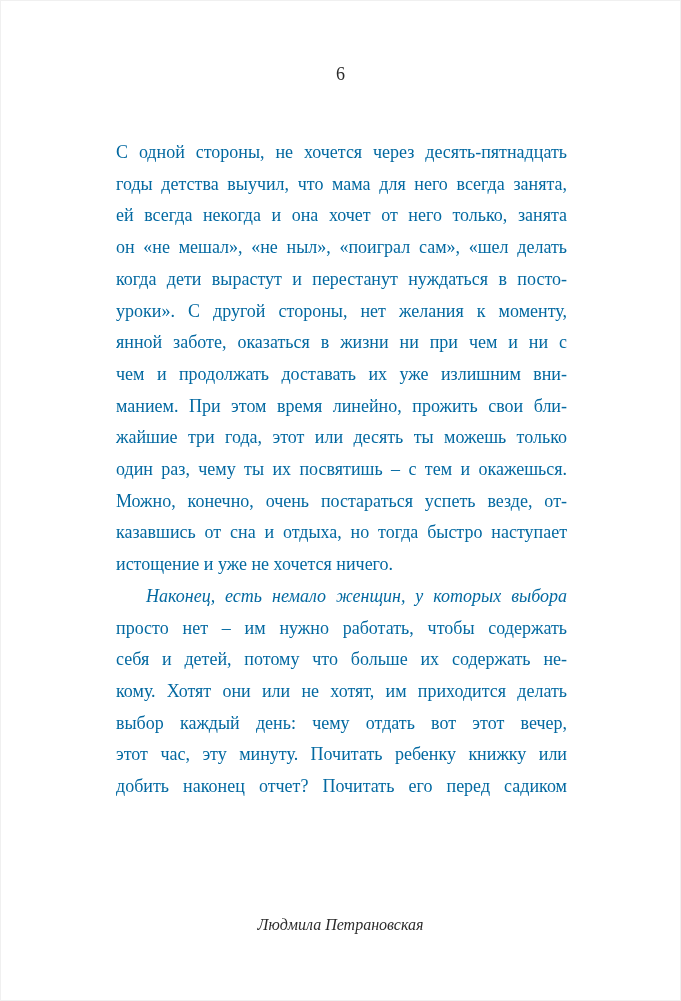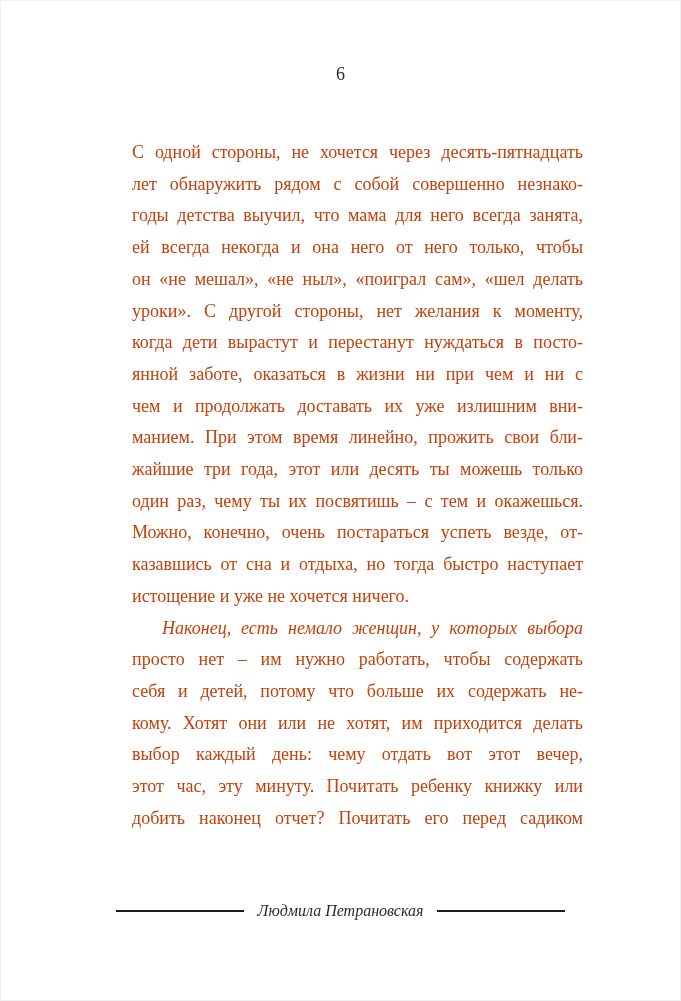--- a/index.html
+++ b/index.html
@@ -27,42 +27,42 @@
     font-size: 18px;
     color: #2b2b2b;
   }
   .text-block {
     position: absolute;
     top: 136px;
     left: 115px;
     width: 451px;
     font-size: 18px;
     line-height: 31.7px;
-    color: #c2410c;
-    margin-left: 16px;
+    color: #0369a1;
   }
   .line {
     text-align: justify;
     text-align-last: justify;
   }
   .line.no-justify {
     text-align-last: left;
   }
   .line.indent {
     text-indent: 30px;
     font-style: italic;
   }
   .footer {
     position: absolute;
     left: 115px;
     right: 115px;
     top: 901px;
     display: flex;
     align-items: center;
     gap: 14px;
+    flex-direction: column;
   }
   .footer .rule {
     flex: 1;
     height: 2px;
     background: #1c1c1c;
   }
   .footer .author {
     font-style: italic;
     font-size: 16px;
     color: #2b2b2b;
@@ -70,26 +70,25 @@
   }
 </style>
 </head>
 <body>
 
 <div class="page">
   <div class="page-number">6</div>
 
   <div class="text-block">
       <div class="line">С одной стороны, не хочется через десять-пятнадцать</div>
-      <div class="line">лет обнаружить рядом с собой совершенно незнако-</div>
       <div class="line">годы детства выучил, что мама для него всегда занята,</div>
-      <div class="line">ей всегда некогда и она него от него только, чтобы</div>
+      <div class="line">ей всегда некогда и она хочет от него только, занята</div>
       <div class="line">он «не мешал», «не ныл», «поиграл сам», «шел делать</div>
+      <div class="line">когда дети вырастут и перестанут нуждаться в посто-</div>
       <div class="line">уроки». С другой стороны, нет желания к моменту,</div>
-      <div class="line">когда дети вырастут и перестанут нуждаться в посто-</div>
       <div class="line">янной заботе, оказаться в жизни ни при чем и ни с</div>
       <div class="line">чем и продолжать доставать их уже излишним вни-</div>
       <div class="line">манием. При этом время линейно, прожить свои бли-</div>
       <div class="line">жайшие три года, этот или десять ты можешь только</div>
       <div class="line">один раз, чему ты их посвятишь – с тем и окажешься.</div>
       <div class="line">Можно, конечно, очень постараться успеть везде, от-</div>
       <div class="line">казавшись от сна и отдыха, но тогда быстро наступает</div>
       <div class="line no-justify">истощение и уже не хочется ничего.</div>
       <div class="line indent">Наконец, есть немало женщин, у которых выбора</div>
       <div class="line">просто нет – им нужно работать, чтобы содержать</div>

